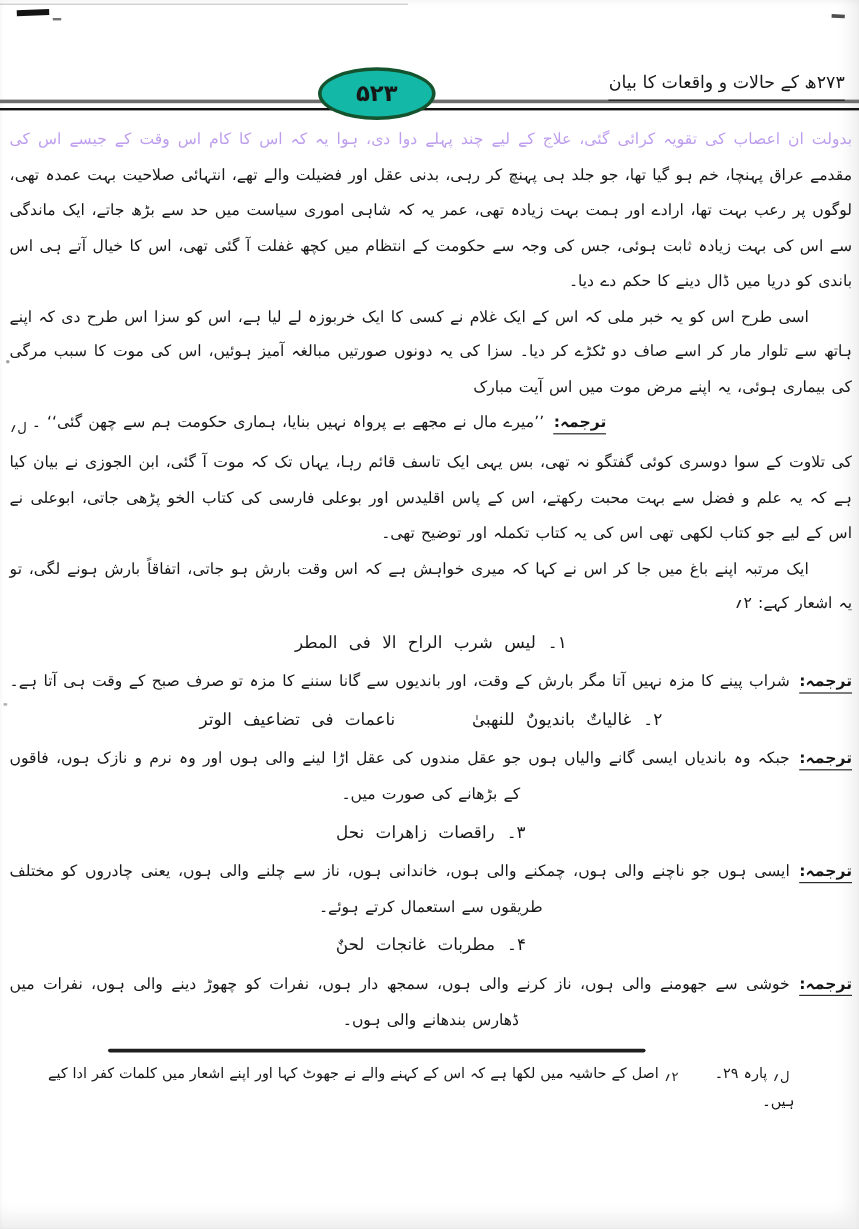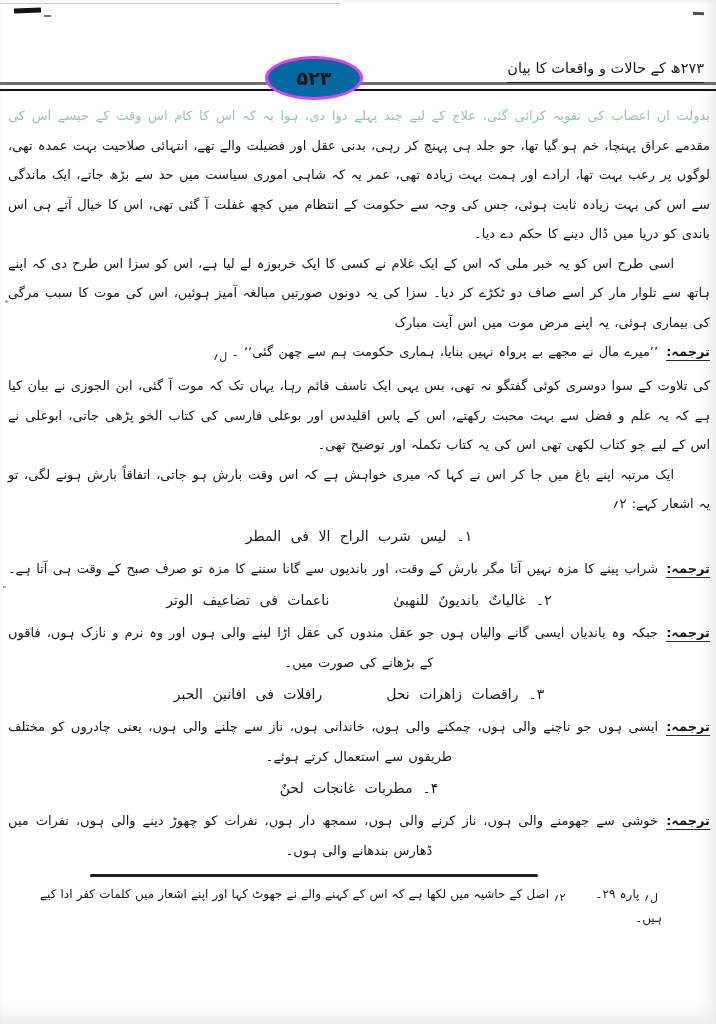--- a/index.html
+++ b/index.html
@@ -17,30 +17,30 @@
   .art-4{left:5px;top:300px;width:3px;height:3px;opacity:.4;border-radius:50%;}
   .art-5{left:3px;top:586px;width:3px;height:2px;opacity:.35;}
   .streak{position:absolute;left:0;top:3px;width:340px;height:1px;background:#c9c9c9;}
   
   header{position:relative;padding-top:60px;}
   .header-row{display:flex;justify-content:space-between;align-items:flex-end;padding:0 12px 0 14px;}
   .book-title,.chapter-title{font-size:14.5px;white-space:nowrap;padding-bottom:6px;border-bottom:1.5px solid #1c1c1c;}
   .head-rule{margin-top:-1px;height:4px;border-top:3px solid #6e6e6e;border-bottom:2px solid #111;}
   .oval{
     position:absolute;left:calc(50% - 44px);transform:translateX(-50%);top:56px;
-    width:92px;height:38px;border:3px solid #d946ef;border-radius:50%;
-    background:#0369a1;display:flex;align-items:center;justify-content:center;z-index:2;
+    width:92px;height:38px;border:3px solid #14532d;border-radius:50%;
+    background:#14b8a6;display:flex;align-items:center;justify-content:center;z-index:2;
   }
   .oval span{font-size:19px;font-weight:bold;letter-spacing:2px;}
   
   .content{padding:10px 6px 0 8px;font-size:13px;line-height:29.5px;text-align:justify;word-spacing:1px;}
   .content p{margin:0;}
   .p-indent{text-indent:36px;}
-  .faded{color:#15803d;opacity:.45;filter:blur(.4px);}
-  .quote-line{text-align:right;}
+  .faded{color:#6d28d9;opacity:.45;filter:blur(.4px);}
+  .quote-line{text-align:left;}
   .t-label{font-weight:bold;margin-left:8px;border-bottom:1px solid #2a2a2a;padding-bottom:1px;}
   .marker{font-size:11px;vertical-align:sub;margin-right:4px;}
   .verse{display:flex;justify-content:center;align-items:baseline;gap:64px;font-size:14px;line-height:31px;margin:2px 0;}
   .v-group{display:flex;gap:10px;white-space:nowrap;word-spacing:5px;letter-spacing:.5px;}
   .v-left{white-space:nowrap;word-spacing:5px;letter-spacing:.5px;}
   .trans{text-align:justify;}
   .trans-center{text-align-last:center;}
   .trans-stretch{text-align-last:justify;}
   
   .foot-rule{height:3px;background:#1f1f1f;width:448px;margin:9px 178px 7px 90px;border-radius:2px;}
@@ -96,21 +96,20 @@
         </span>
       <span class="v-left">ناعمات فی تضاعیف الوتر</span>
     </div>
     <p class="trans trans-center"><span class="t-label">ترجمہ:</span><span>جبکہ وہ باندیاں ایسی گانے والیاں ہوں جو عقل مندوں کی عقل اڑا لینے والی ہوں اور وہ نرم و نازک ہوں، فاقوں کے بڑھانے کی صورت میں۔</span></p>
 
     <div class="verse">
       <span class="v-group">
           <span>۳۔</span>
           <span>راقصات زاهرات نحل</span>
         </span>
-      <span class="v-left">رافلات فی افانین الحبر</span>
     </div>
     <p class="trans trans-center"><span class="t-label">ترجمہ:</span><span>ایسی ہوں جو ناچنے والی ہوں، چمکنے والی ہوں، خاندانی ہوں، ناز سے چلنے والی ہوں، یعنی چادروں کو مختلف طریقوں سے استعمال کرتے ہوئے۔</span></p>
 
     <div class="verse">
       <span class="v-group">
           <span>۴۔</span>
           <span>مطربات غانجات لحنٌ</span>
         </span>
     </div>
     <p class="trans trans-center"><span class="t-label">ترجمہ:</span><span>خوشی سے جھومنے والی ہوں، ناز کرنے والی ہوں، سمجھ دار ہوں، نفرات کو چھوڑ دینے والی ہوں، نفرات میں ڈھارس بندھانے والی ہوں۔</span></p>

